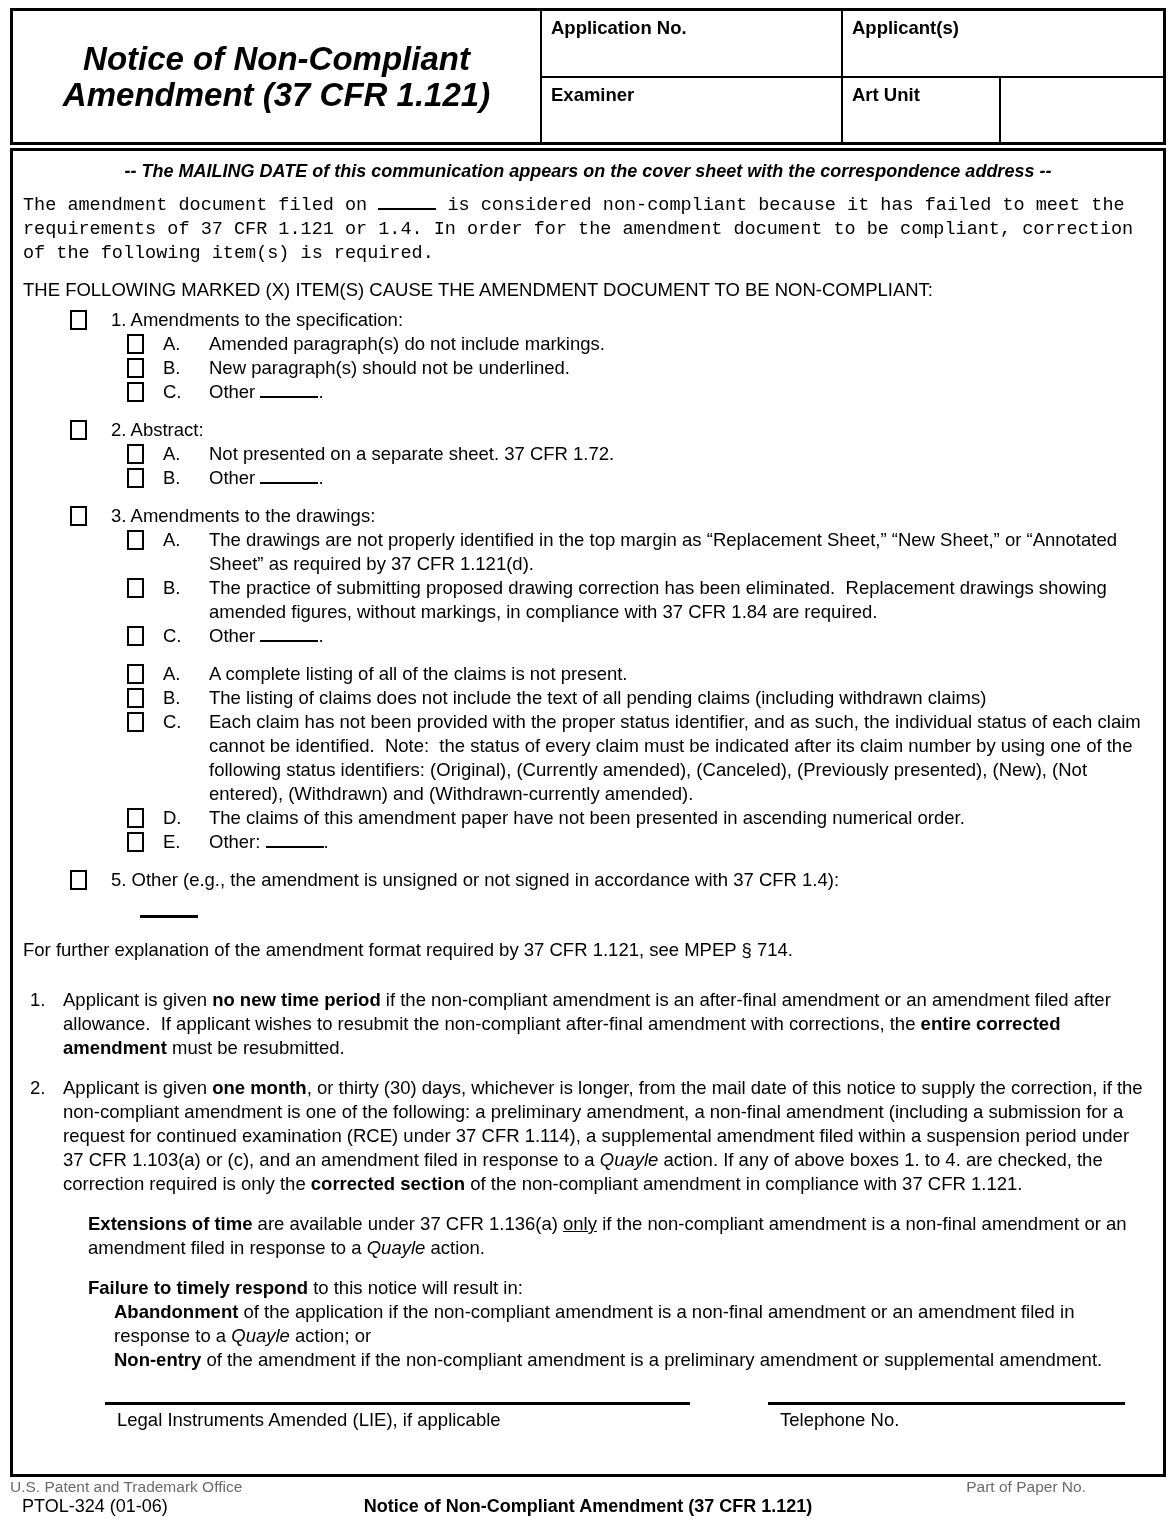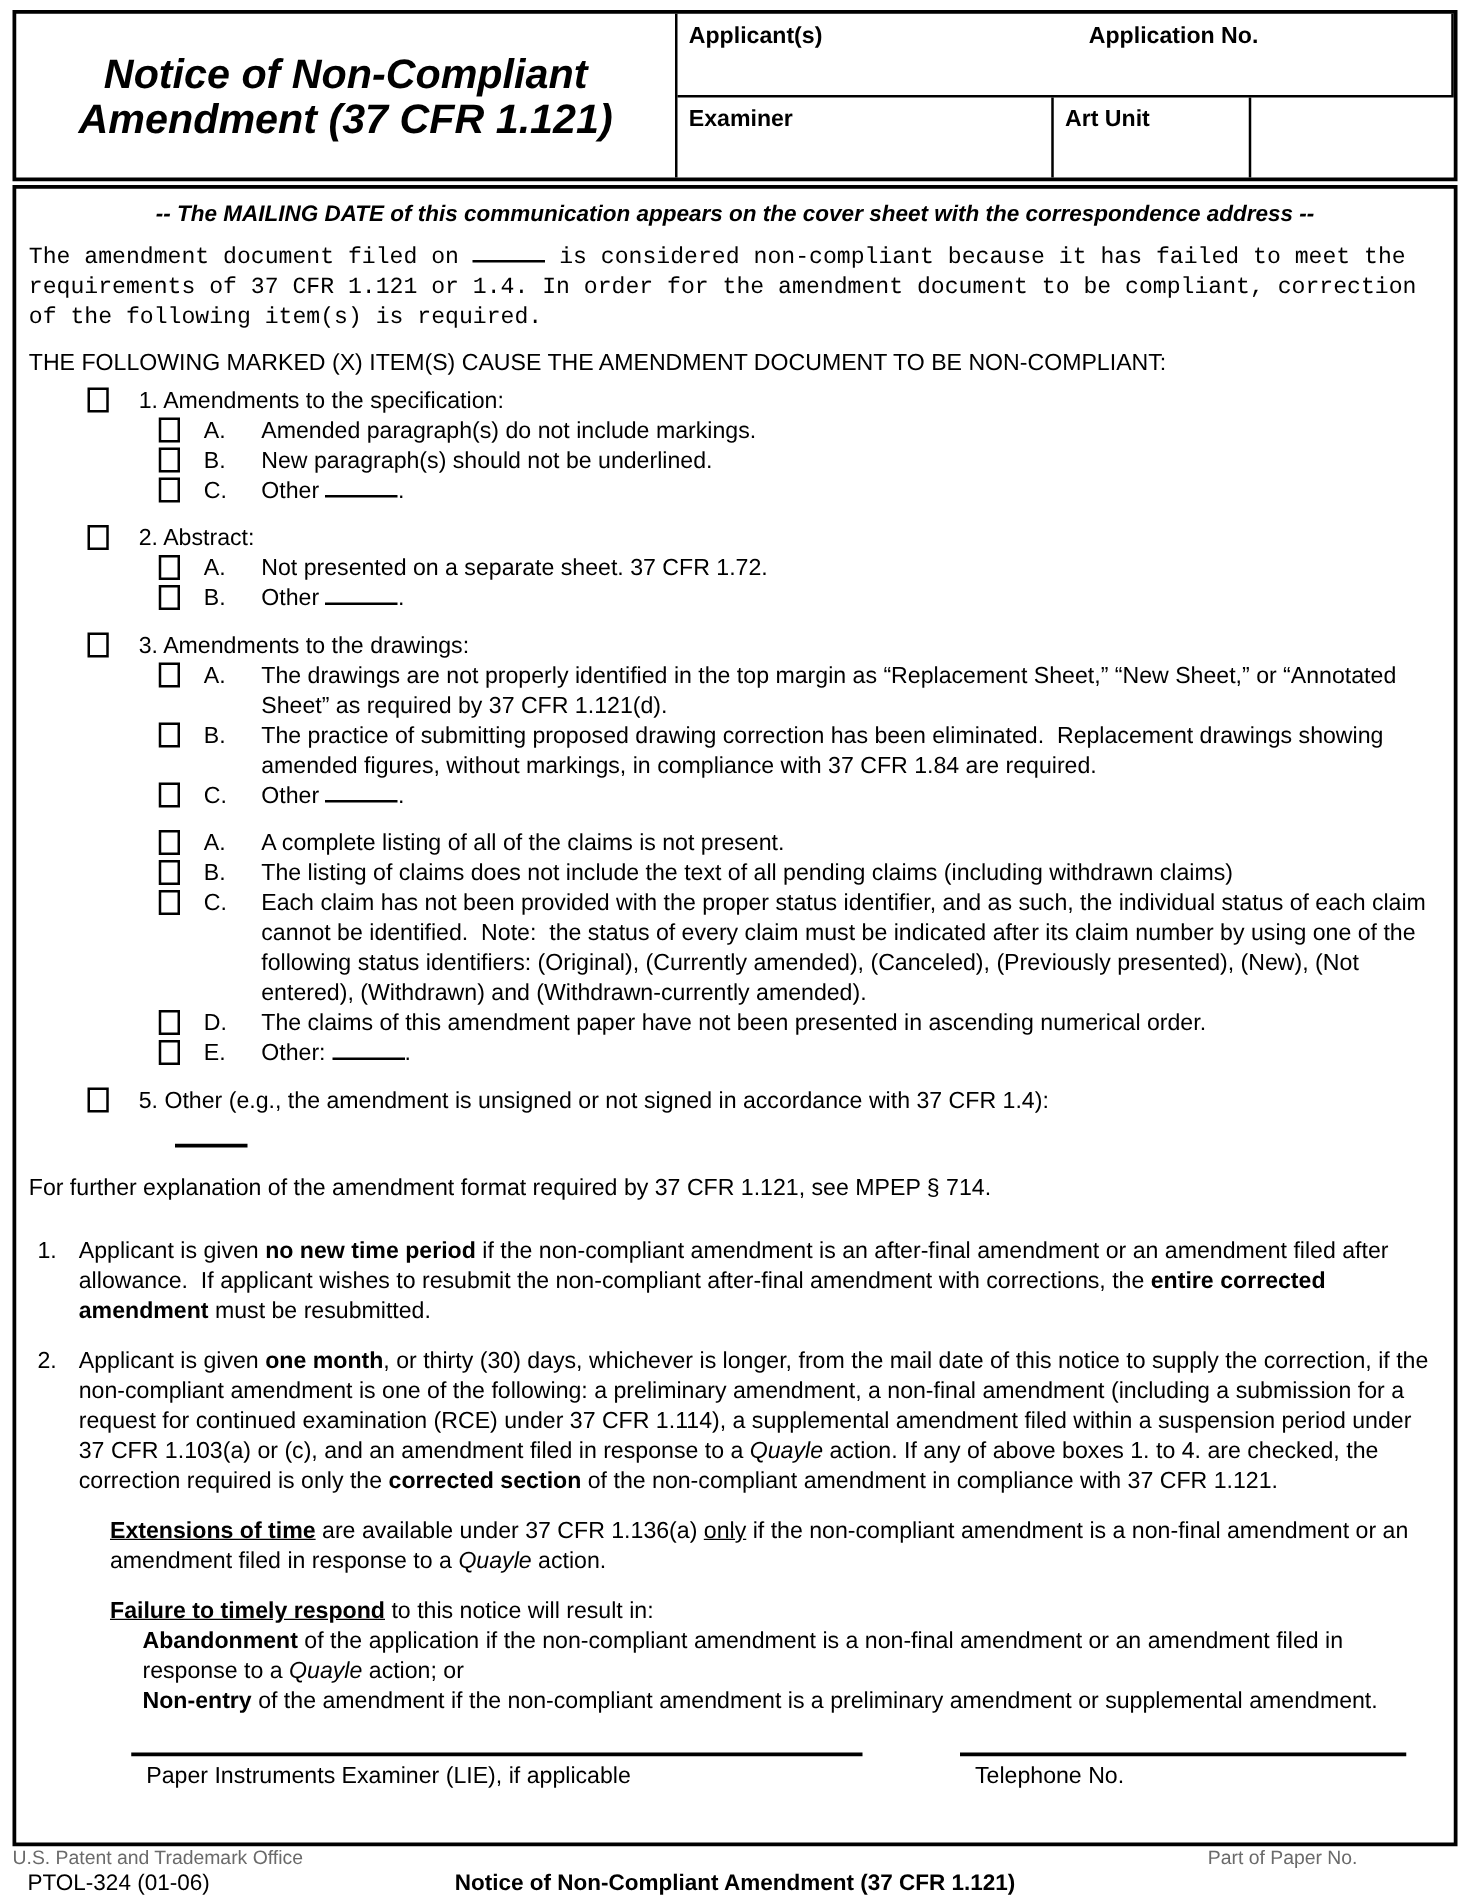--- a/index.html
+++ b/index.html
@@ -51,21 +51,21 @@
   .tp-heading{ margin:0 0 16px 0;}
   .tp{ display:flex;margin:0 0 16px 7px;}
   .tp-num{ width:33px;flex:none;}
   .tp-text{ flex:1;padding-right:2px;}
   .ext{ margin:0 0 16px 65px;}
   .fail{ margin:0 0 0 65px;}
   .fail-sub{ margin-left:26px;}
   .b{font-weight:bold;}
   .i{font-style:italic;}
   .u{text-decoration:underline;}
-  .bu{font-weight:bold;text-decoration:underline;}
+  .bu{font-weight:bold;}
   
   .sig-row{ display:flex;margin:30px 0 0 82px;}
   .sig-block-left{ width:585px;flex:none;border-top:3px solid #000;}
   .sig-gap{ width:78px;flex:none;}
   .sig-block-right{ width:357px;flex:none;border-top:3px solid #000;}
   .sig-label{ padding:3px 0 0 12px;font-size:18.5px;}
   
   .footer{ position:absolute;left:10px;width:1156px;bottom:1px;}
   .footer-line1{ display:flex;justify-content:space-between;color:#6a6a6a;font-size:15.5px;line-height:17px;}
   .footer-part{ padding-right:80px;}
@@ -78,25 +78,25 @@
 
 <div class="page">
 
   <div class="header-box">
     <div class="title-cell">
       <div data-bind="header.title_line1">Notice of Non-Compliant</div>
       <div data-bind="header.title_line2">Amendment (37 CFR 1.121)</div>
     </div>
     <div class="hdr-right">
       <div class="hdr-row top">
+        <div class="hdr-cell w1">
+          <span data-bind="header.application_no_label">Application No.</span>
+        </div>
         <div class="hdr-cell w2">
           <span data-bind="header.applicants_label">Applicant(s)</span>
-        </div>
-        <div class="hdr-cell w1">
-          <span data-bind="header.application_no_label">Application No.</span>
         </div>
       </div>
       <div class="hdr-row">
         <div class="hdr-cell w1">
           <span data-bind="header.examiner_label">Examiner</span>
         </div>
         <div class="hdr-cell w3">
           <span data-bind="header.art_unit_label">Art Unit</span>
         </div>
         <div class="hdr-cell w4"></div>
@@ -231,21 +231,21 @@
     <div class="ext"><span class="bu" data-bind="time_periods.extensions.p0">Extensions of time</span><span data-bind="time_periods.extensions.p1"> are available under 37 CFR 1.136(a) </span><span class="u" data-bind="time_periods.extensions.p2">only</span><span data-bind="time_periods.extensions.p3"> if the non-compliant amendment is a non-final amendment or an amendment filed in response to a </span><span class="i" data-bind="time_periods.extensions.p4">Quayle</span><span data-bind="time_periods.extensions.p5"> action.</span></div>
 
     <div class="fail">
       <div><span class="bu" data-bind="time_periods.failure.p0">Failure to timely respond</span><span data-bind="time_periods.failure.p1"> to this notice will result in:</span></div>
       <div class="fail-sub"><span class="b" data-bind="time_periods.failure.a0">Abandonment</span><span data-bind="time_periods.failure.a1"> of the application if the non-compliant amendment is a non-final amendment or an amendment filed in response to a </span><span class="i" data-bind="time_periods.failure.a2">Quayle</span><span data-bind="time_periods.failure.a3"> action; or</span></div>
       <div class="fail-sub"><span class="b" data-bind="time_periods.failure.b0">Non-entry</span><span data-bind="time_periods.failure.b1"> of the amendment if the non-compliant amendment is a preliminary amendment or supplemental amendment.</span></div>
     </div>
 
     <div class="sig-row">
       <div class="sig-block-left">
-        <div class="sig-label" data-bind="signature.lie_label">Paper Instruments Examiner (LIE), if applicable</div>
+        <div class="sig-label" data-bind="signature.lie_label">Legal Instruments Amended (LIE), if applicable</div>
       </div>
       <div class="sig-gap"></div>
       <div class="sig-block-right">
         <div class="sig-label" data-bind="signature.telephone_label">Telephone No.</div>
       </div>
     </div>
 
   </div>
 
   <div class="footer">

